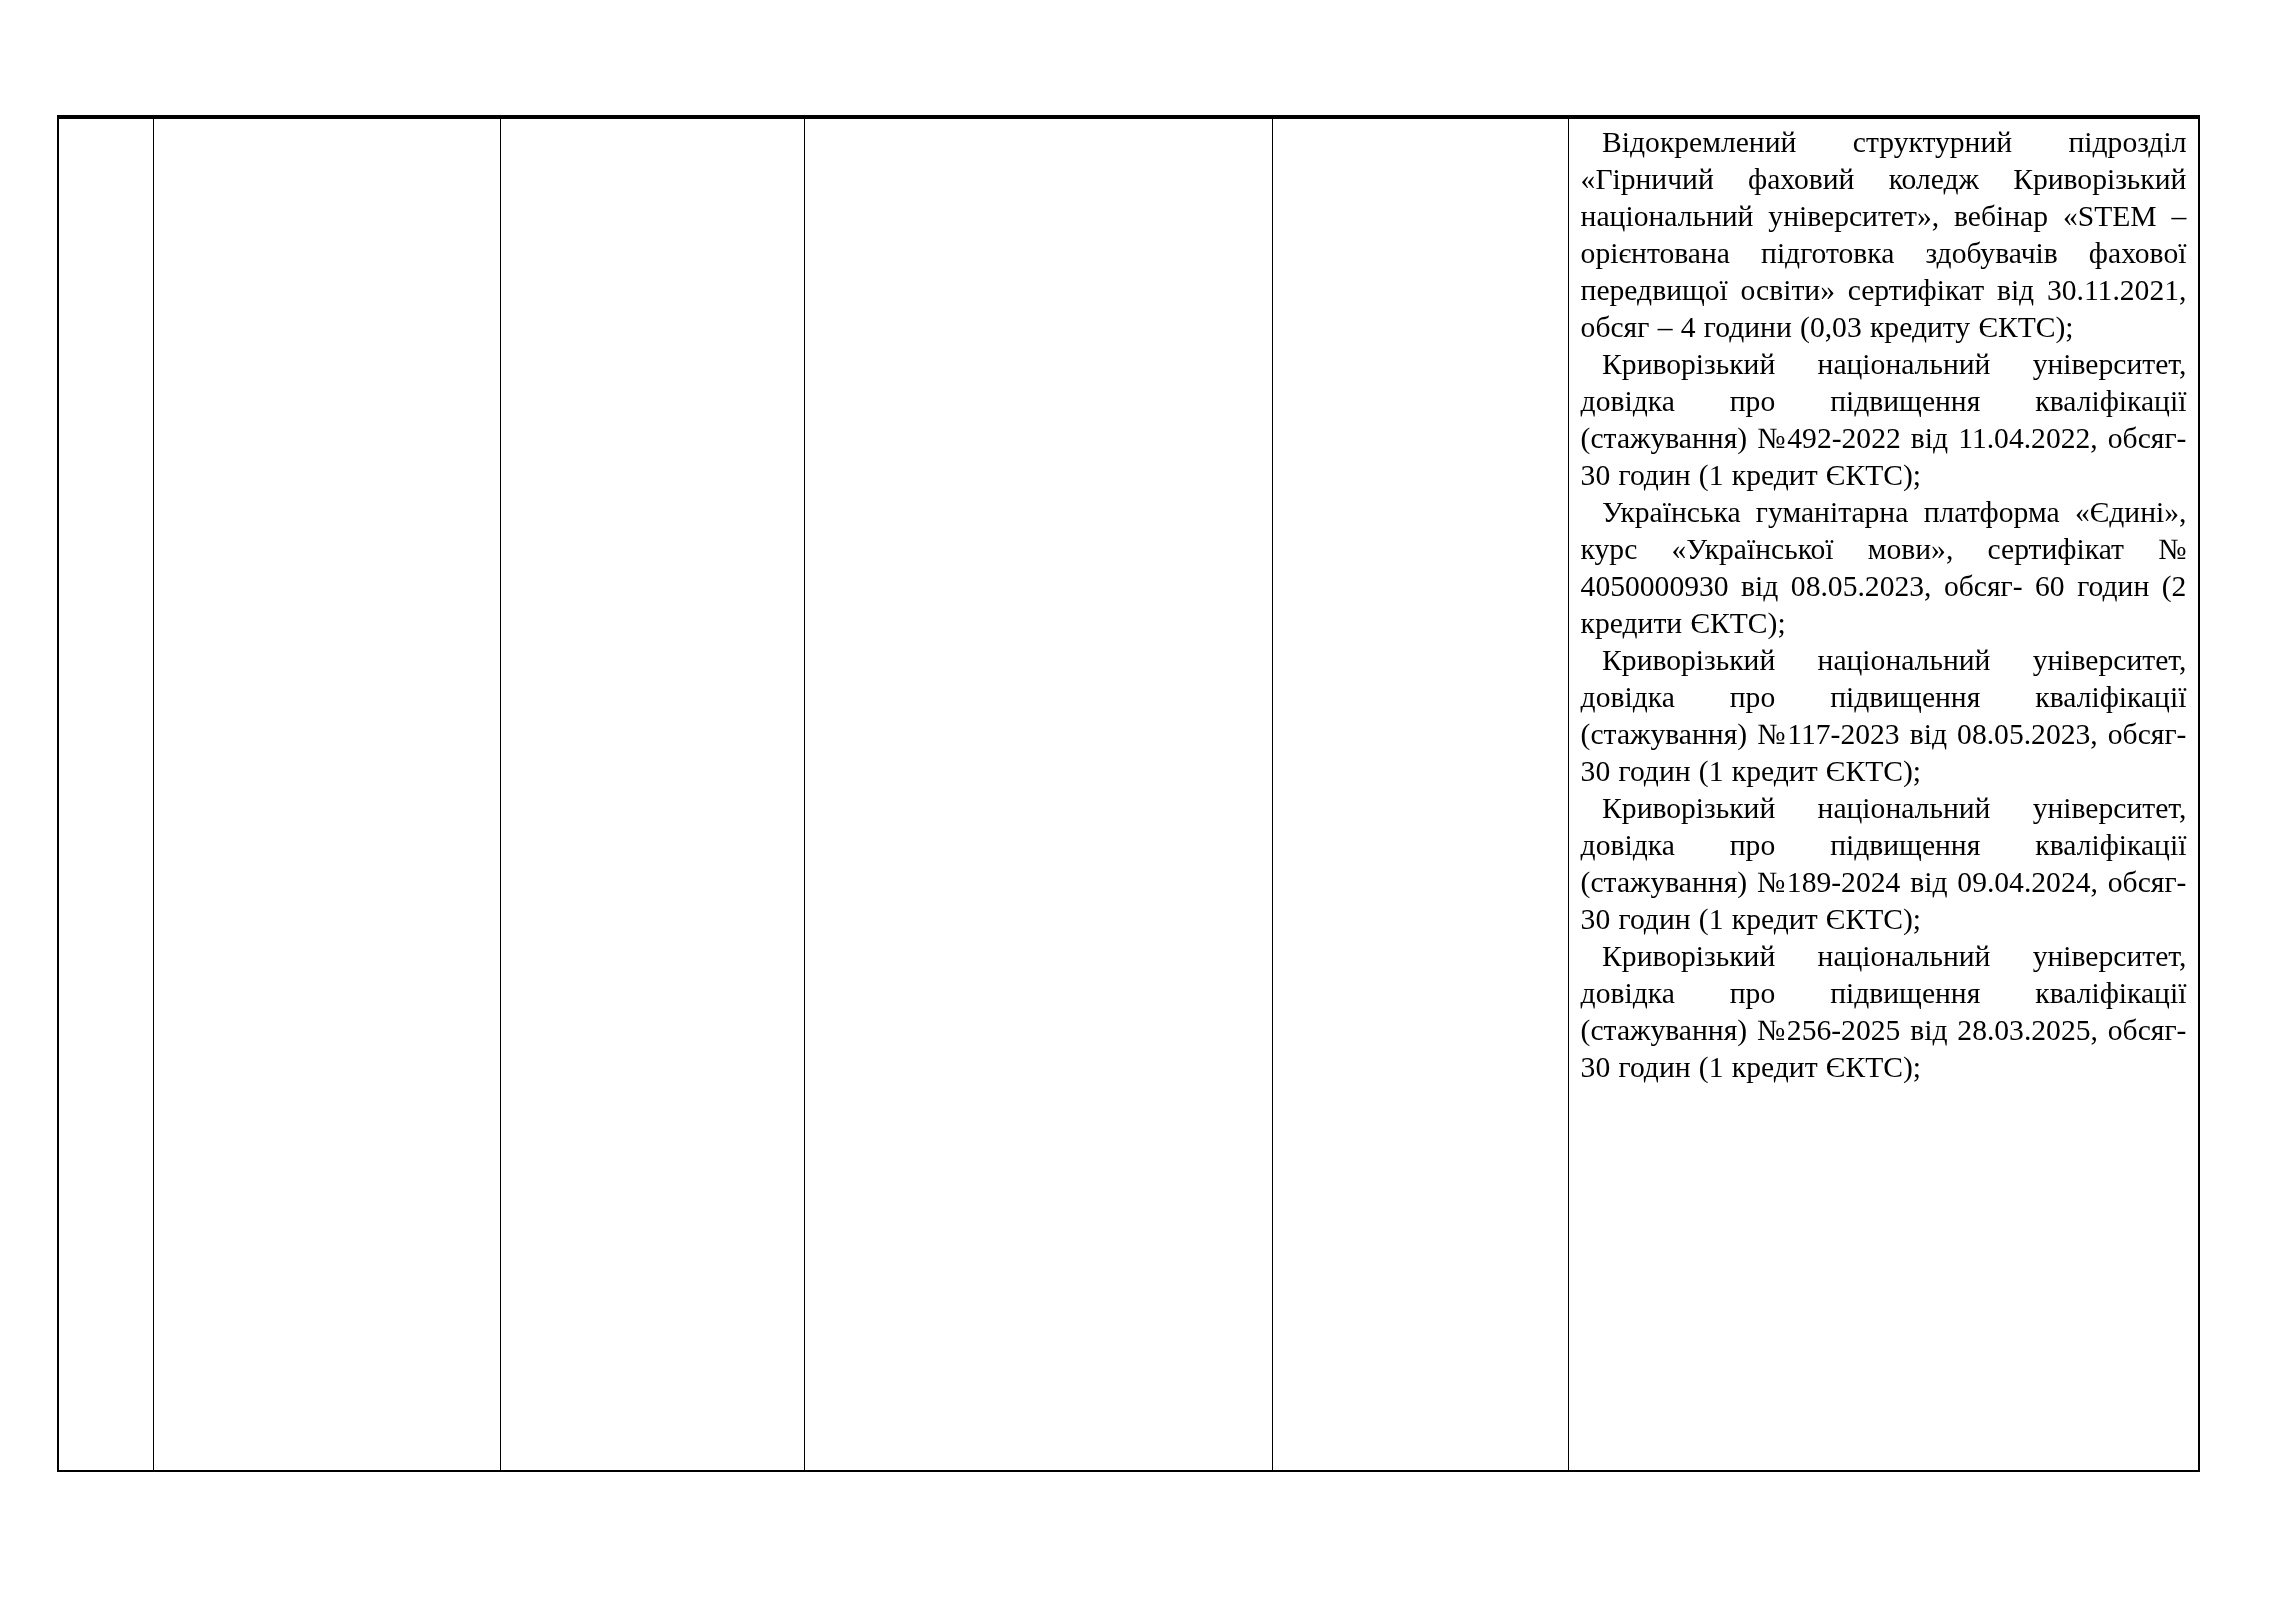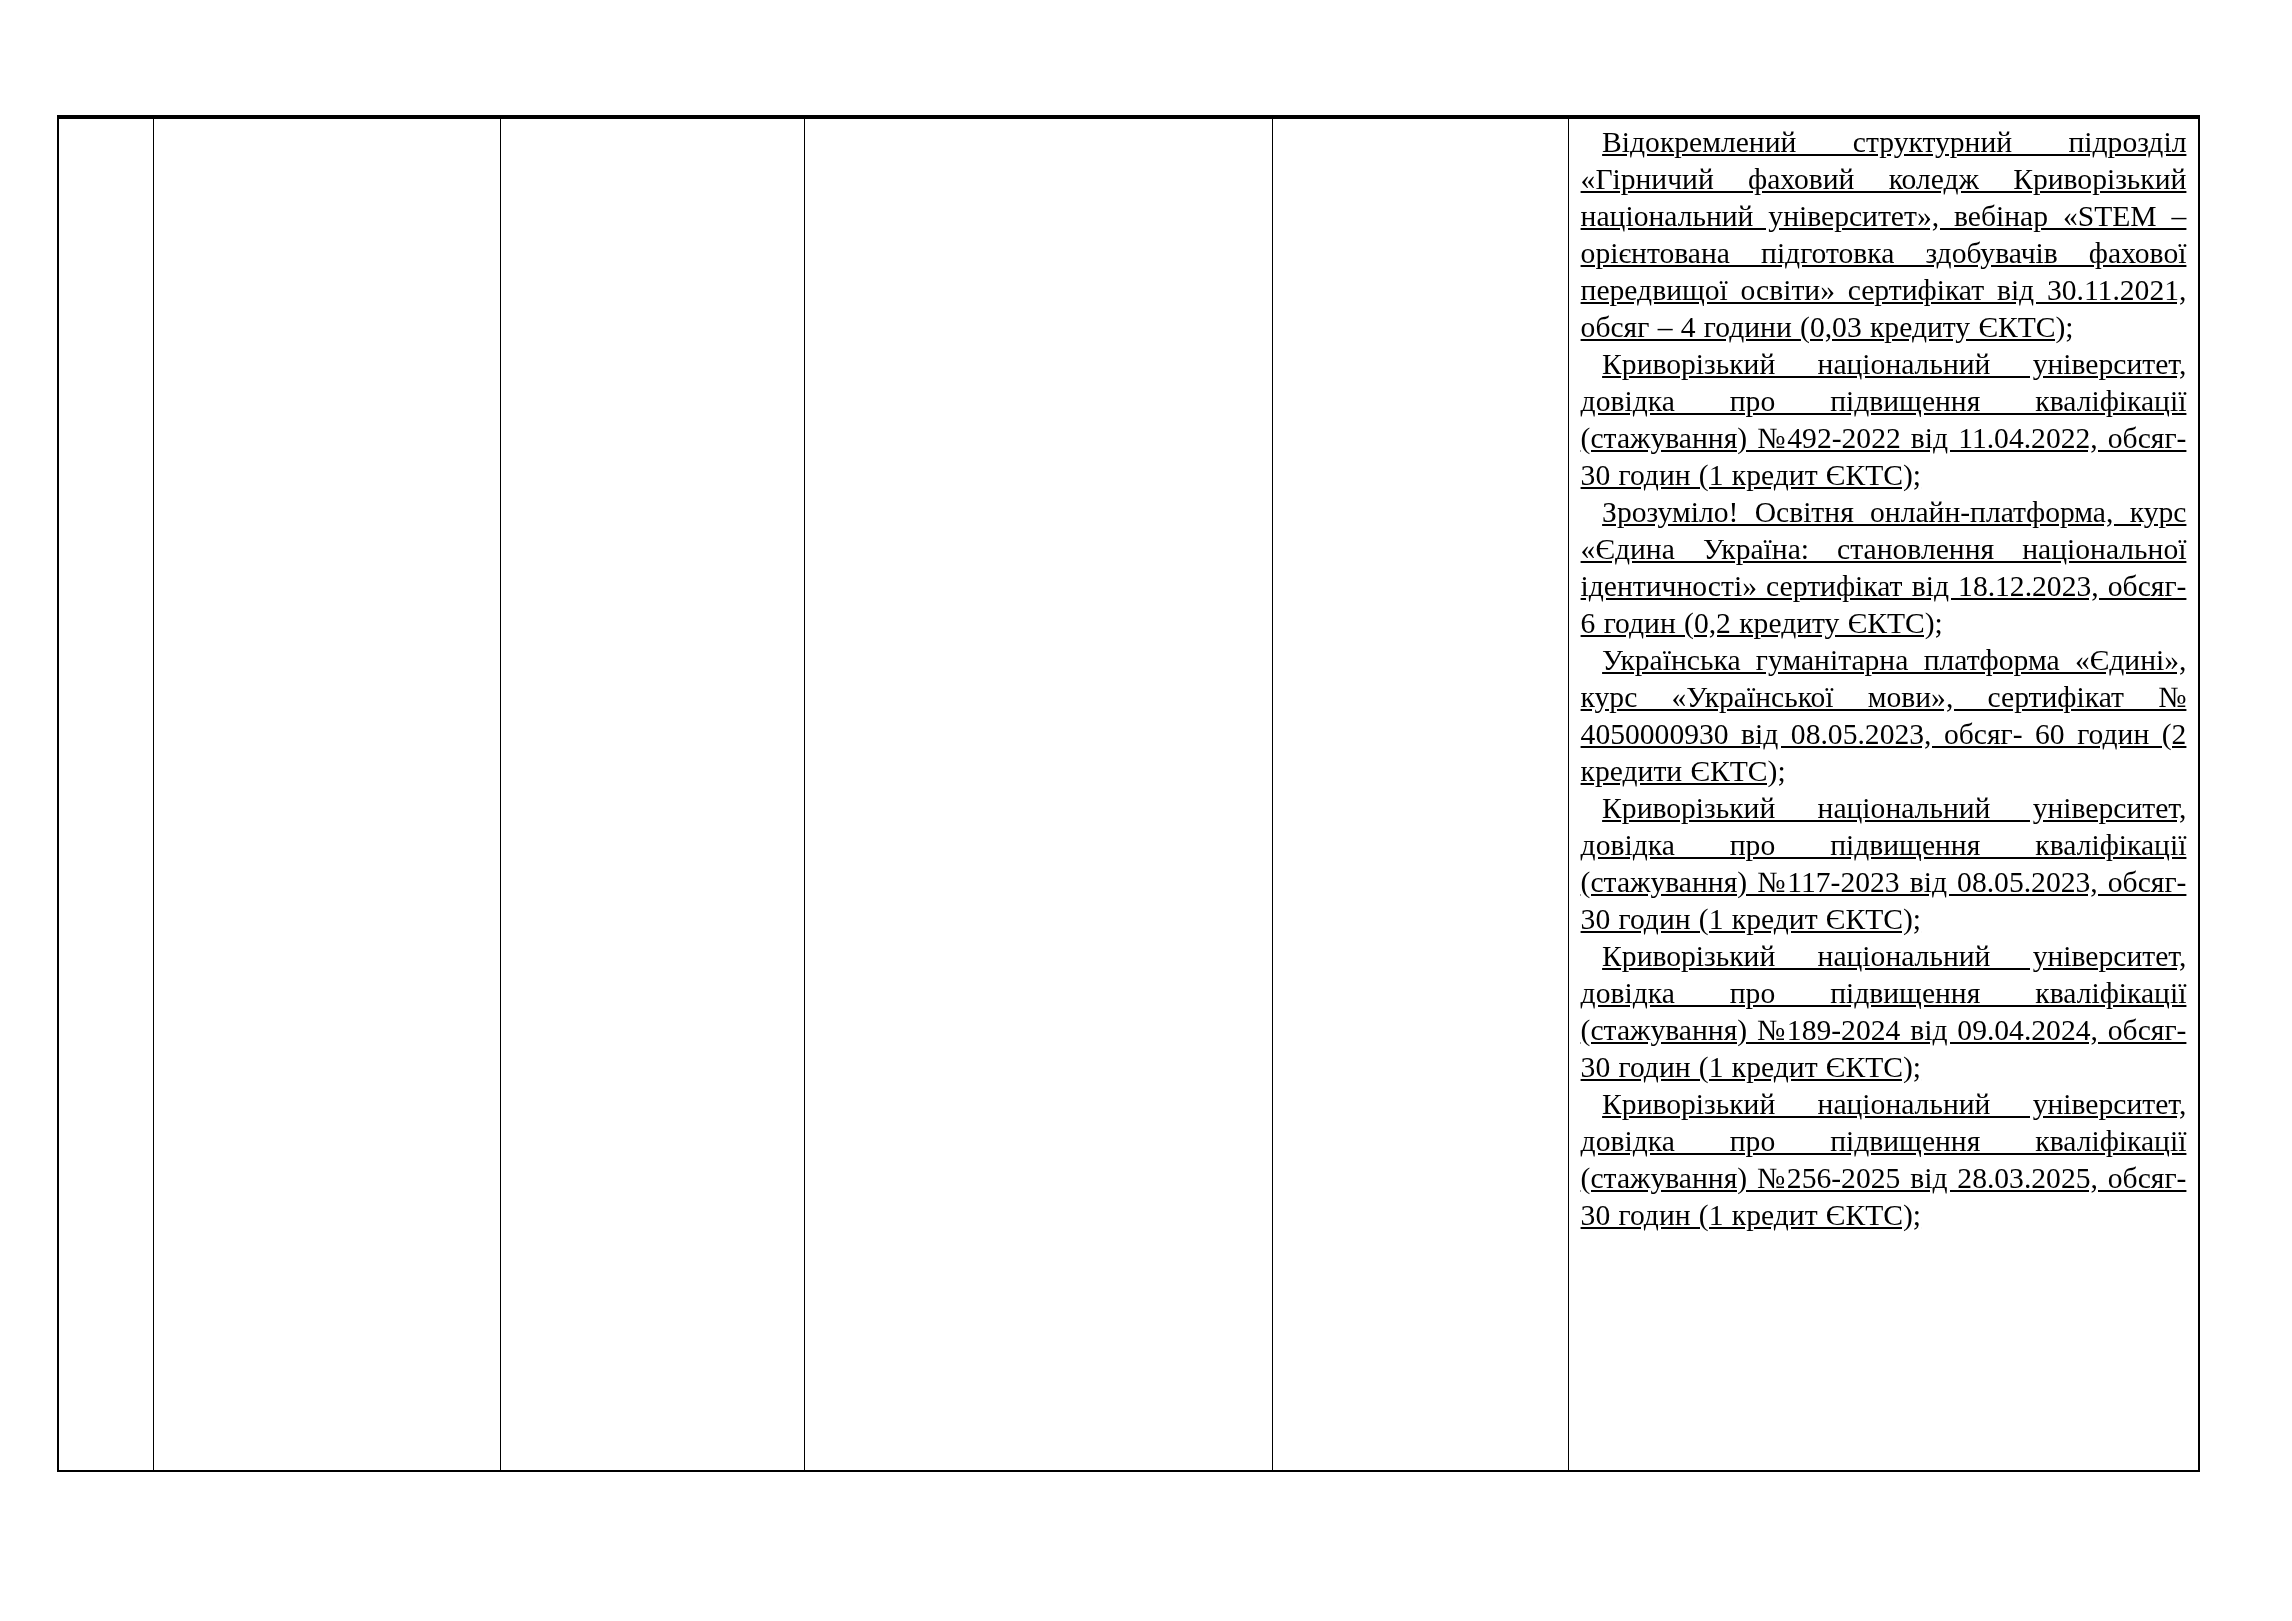--- a/index.html
+++ b/index.html
@@ -35,21 +35,20 @@
   .cell:last-child{border-right:none;}
   .c1{width:95px;}
   .c2{width:347px;}
   .c3{width:304px;}
   .c4{width:468px;}
   .c5{width:296px;}
   .c6{
     flex:1;
     padding:4.5px 11.6px 0 11.6px;
     overflow:hidden;
-    text-decoration:underline;
   }
   .c6 p{
     margin:0;
     font-size:29.6px;
     line-height:37px;
     text-align:justify;
     text-indent:21.5px;
     word-spacing:0.9px;
   }
   .c6 p.justify-last{
@@ -62,21 +61,20 @@
 <div class="page">
   <div class="doc-table">
     <div class="cell c1"></div>
     <div class="cell c2"></div>
     <div class="cell c3"></div>
     <div class="cell c4"></div>
     <div class="cell c5"></div>
     <div class="cell c6">
       <p>Відокремлений структурний підрозділ «Гірничий фаховий коледж Криворізький національний університет», вебінар «STEM – орієнтована підготовка здобувачів фахової передвищої освіти» сертифікат від 30.11.2021, обсяг – 4 години (0,03 кредиту ЄКТС);</p>
       <p>Криворізький національний університет, довідка про підвищення кваліфікації (стажування) №492-2022 від 11.04.2022, обсяг- 30 годин (1 кредит ЄКТС);</p>
-      <p>Зрозуміло! Освітня онлайн-платформа, курс «Єдина Україна: становлення національної ідентичності» сертифікат від 18.12.2023, обсяг- 6 годин (0,2 кредиту ЄКТС);</p>
       <p>Українська гуманітарна платформа «Єдині», курс «Української мови», сертифікат № 4050000930 від 08.05.2023, обсяг- 60 годин (2 кредити ЄКТС);</p>
       <p>Криворізький національний університет, довідка про підвищення кваліфікації (стажування) №117-2023 від 08.05.2023, обсяг- 30 годин (1 кредит ЄКТС);</p>
       <p>Криворізький національний університет, довідка про підвищення кваліфікації (стажування) №189-2024 від 09.04.2024, обсяг- 30 годин (1 кредит ЄКТС);</p>
       <p>Криворізький національний університет, довідка про підвищення кваліфікації (стажування) №256-2025 від 28.03.2025, обсяг- 30 годин (1 кредит ЄКТС);</p>
     </div>
   </div>
 </div>
 
 
 </body></html>

